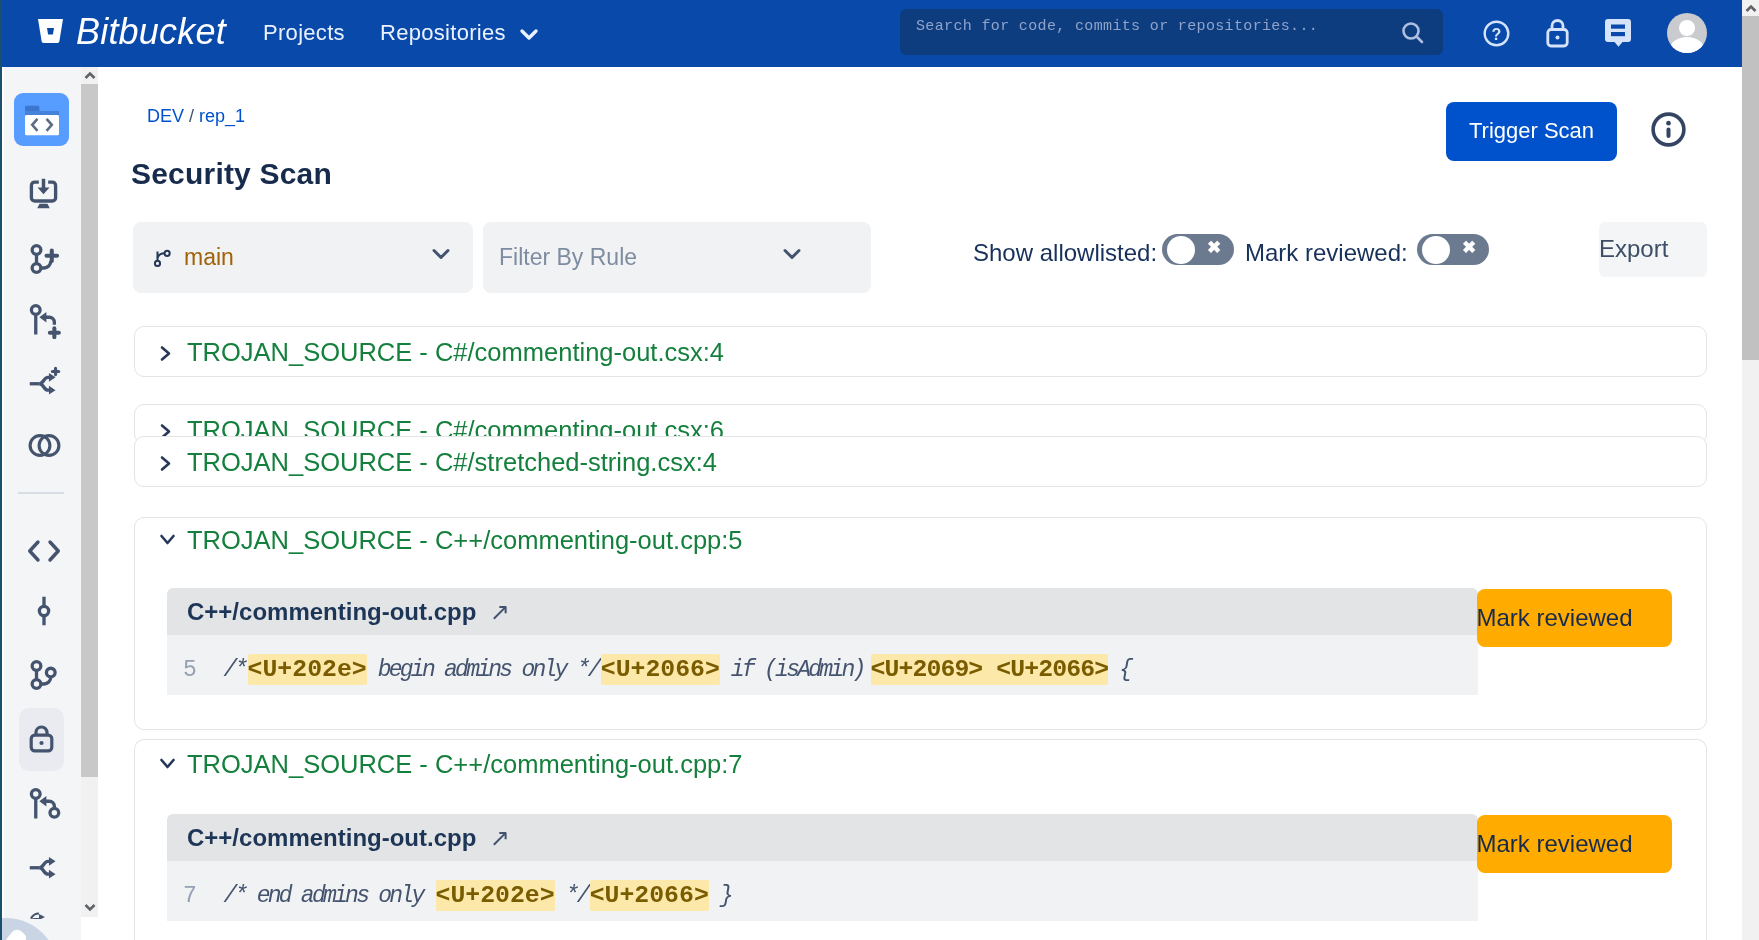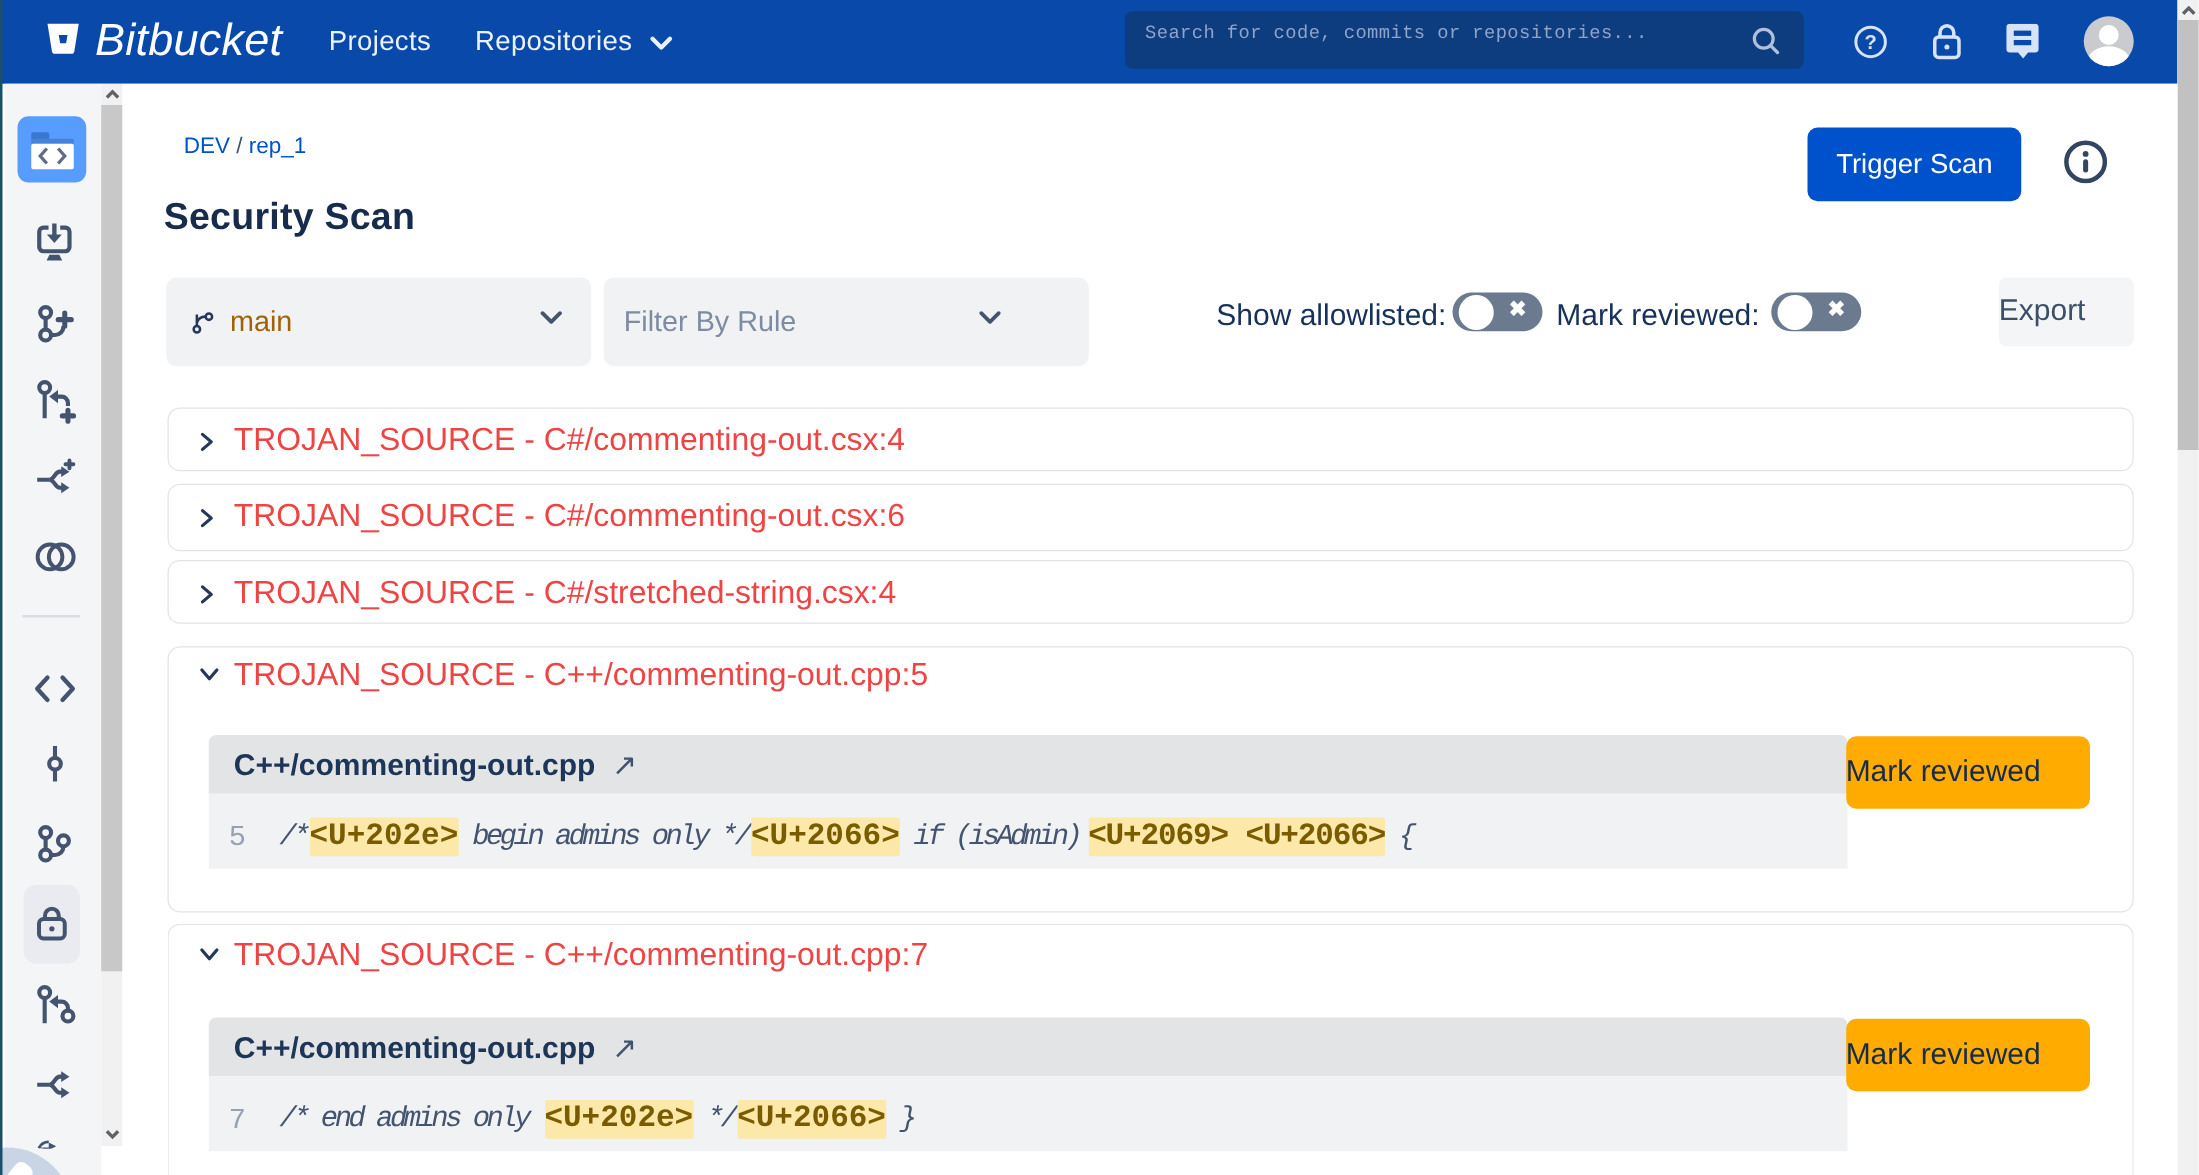--- a/index.html
+++ b/index.html
@@ -52,25 +52,25 @@
 #lab2 { position:absolute; left:1147px; top:172px; font-size:24px; color:#17315B; }
 .toggle { position:absolute; top:167px; width:72px; height:31px; border-radius:16px; background:#6C7A90; }
 #tog1 { left:1064px; }
 #tog2 { left:1319px; }
 .toggle .knob { position:absolute; left:5px; top:1.5px; width:28px; height:28px; border-radius:50%; background:#fff; }
 .toggle .x { position:absolute; left:45px; top:2.5px; font-size:17px; font-weight:700; color:#fff; }
 #export { position:absolute; left:1501px; top:155px; width:108px; height:55px; background:#F4F5F7; border-radius:6px; font-size:24px; color:#3D4F66; text-align:left; line-height:54px; }
 
 
 .panel { position:absolute; left:36px; width:1573px; background:#fff; border:1.5px solid #E2E4E8; border-radius:10px; }
-.phead { position:absolute; left:52px; font-size:25.5px; color:#ef4444; white-space:pre; }
+.phead { position:absolute; left:52px; font-size:25.5px; color:#15803d; white-space:pre; }
 .pchev { position:absolute; left:24px; }
 #p1 { top:259px; height:51px; }
-#p2 { top:320px; height:54px; }
-#p3 { top:381px; height:51px; }
+#p2 { top:337px; height:40px; }
+#p3 { top:369px; height:51px; }
 #p4 { top:450px; height:213px; }
 #p5 { top:672px; height:230px; border-bottom:none; border-radius:10px 10px 0 0; }
 
 .codebar { position:absolute; left:32px; width:1311px; height:47px; background:#E3E4E5; border-radius:6px 6px 0 0; }
 .codebar .fn { position:absolute; left:20px; top:10px; font-size:24px; font-weight:700; color:#1D3557; }
 .codeline { position:absolute; left:32px; width:1311px; height:60px; background:#F1F2F3; }
 .lno { position:absolute; left:16px; top:22px; font-family:"Liberation Mono",monospace; font-size:23px; color:#97A1B4; }
 .code { position:absolute; left:56.5px; top:20px; font-family:"Liberation Mono",monospace; font-size:23px; font-style:italic; color:#44546F; letter-spacing:-2.75px; white-space:pre; }
 .tok { font-family:"Liberation Mono",monospace; font-size:24.8px; font-style:normal; font-weight:700; color:#7A5C00; background:#FCE8A8; letter-spacing:0; padding:1px 0 2px 0; border-radius:2px; margin-left:2px; }
 .mark { position:absolute; left:1341.5px; width:195px; height:58px; background:#FFAB00; border-radius:8px; font-size:24px; color:#172B4D; text-align:left; line-height:57px; }

